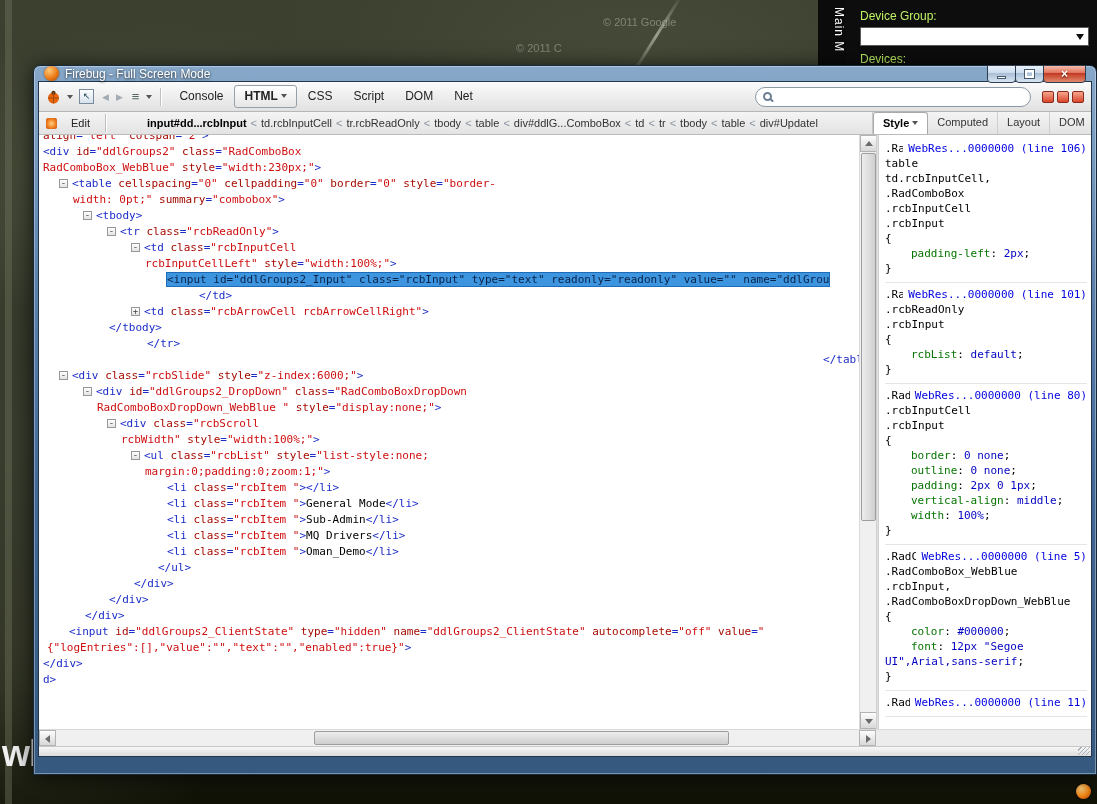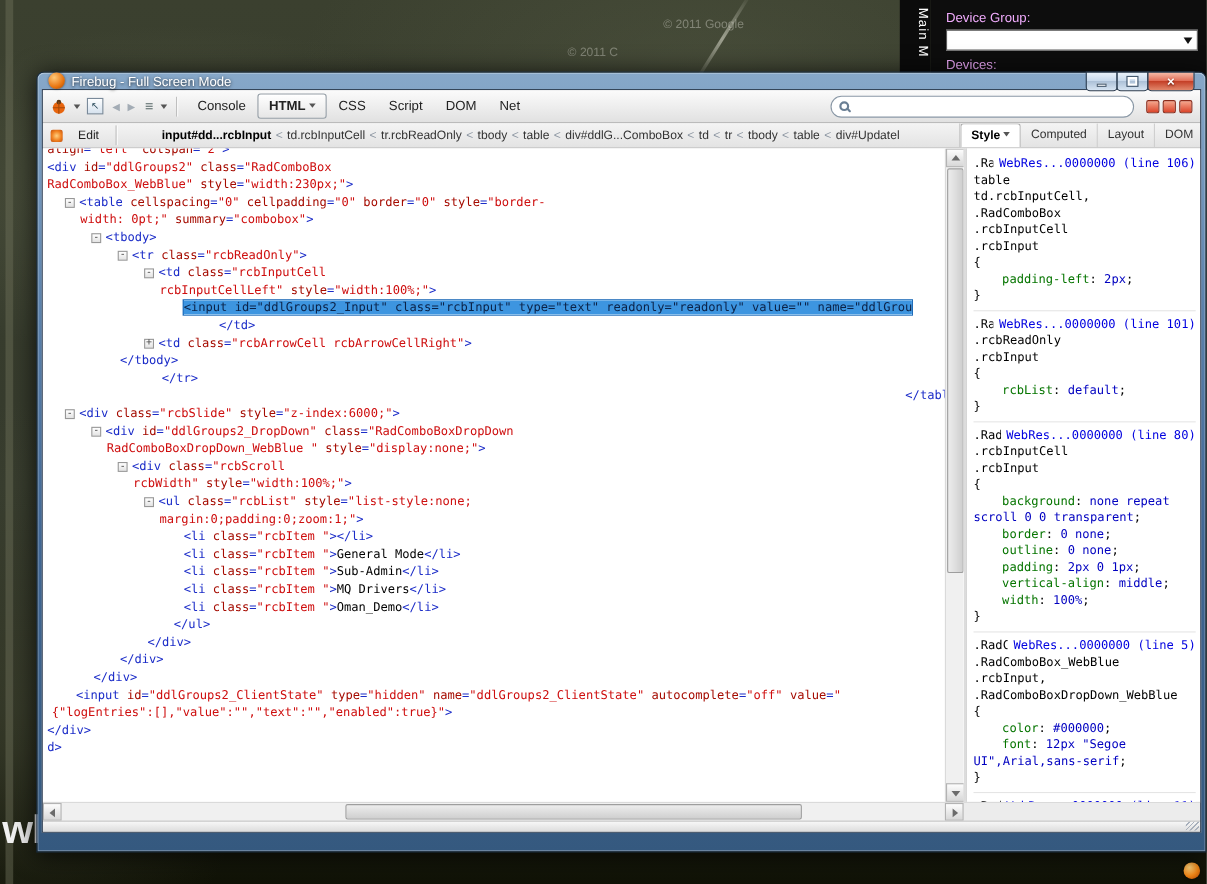--- a/index.html
+++ b/index.html
@@ -19,21 +19,21 @@
   .copy { position:absolute; color:rgba(215,215,205,.42); font-size:11px; }
   .c1 { left:603px; top:16px; }
   .c2 { left:516px; top:42px; }
   .logo { position:absolute; left:2px; top:733px; color:#F2F2F2; font-size:36px; font-weight:bold; letter-spacing:-1px; }
   .tray-fb { position:absolute; left:1076px; top:784px; width:15px; height:15px; border-radius:50%;
     background:radial-gradient(circle at 35% 30%, #FFD27A, #F08414 55%, #A63E04 100%); box-shadow:0 0 3px rgba(0,0,0,.6); }
 
   .mainmenu { position:absolute; left:818px; top:0; width:28px; height:66px; background:#0B0B0B; color:#FFF;
     font-size:12px; writing-mode:vertical-rl; padding:7px 0 0 0; text-align:left; letter-spacing:1px; overflow:hidden; }
   .mainmenu span { margin-left:7px; }
-  .devpanel { position:absolute; left:846px; top:0; right:0; height:82px; background:#0D0D0D; color:#f0abfc; overflow:hidden; }
+  .devpanel { position:absolute; left:846px; top:0; right:0; height:82px; background:#0D0D0D; color:#bef264; overflow:hidden; }
   .devlabel { position:absolute; left:14px; top:9px; font-size:12px; }
   .devselect { position:absolute; left:14px; right:8px; top:27px; height:19px; background:#FFF; border:1px solid #5A5A5A; }
   .devarrow { position:absolute; right:4px; top:6px; width:0; height:0; border-left:4px solid transparent; border-right:4px solid transparent; border-top:6px solid #111; }
   .devlabel2 { position:absolute; left:14px; top:52px; font-size:12px; }
 
   
   .window { position:absolute; left:33px; top:65px; width:1064px; height:710px;
     background:linear-gradient(180deg,#87A8C9,#5C82AC 30%,#416794 60%,#35597F);
     border:1px solid #16283C; border-radius:7px 7px 0 0; padding:0 4px 4px 4px;
     box-shadow:0 2px 22px rgba(0,0,0,.75), inset 0 0 0 1px rgba(255,255,255,.35); }
@@ -309,21 +309,20 @@
               <div class="brace">{</div>
               <div class="prop-line"><span class="prop-name">rcbList</span>: <span class="prop-val">default</span>;</div>
               <div class="brace">}</div>
             </div>
             <div class="css-rule">
               <span class="src-link">WebRes...0000000 (line 80)</span>
               <div class="sel-line">.RadComboBox</div>
               <div class="sel-line">.rcbInputCell</div>
               <div class="sel-line">.rcbInput</div>
               <div class="brace">{</div>
-              <div class="prop-line"><span class="prop-name">background</span>: <span class="prop-val">none repeat scroll 0 0 transparent</span>;</div>
               <div class="prop-line"><span class="prop-name">border</span>: <span class="prop-val">0 none</span>;</div>
               <div class="prop-line"><span class="prop-name">outline</span>: <span class="prop-val">0 none</span>;</div>
               <div class="prop-line"><span class="prop-name">padding</span>: <span class="prop-val">2px 0 1px</span>;</div>
               <div class="prop-line"><span class="prop-name">vertical-align</span>: <span class="prop-val">middle</span>;</div>
               <div class="prop-line"><span class="prop-name">width</span>: <span class="prop-val">100%</span>;</div>
               <div class="brace">}</div>
             </div>
             <div class="css-rule">
               <span class="src-link">WebRes...0000000 (line 5)</span>
               <div class="sel-line">.RadComboBox_WebBlue,</div>

